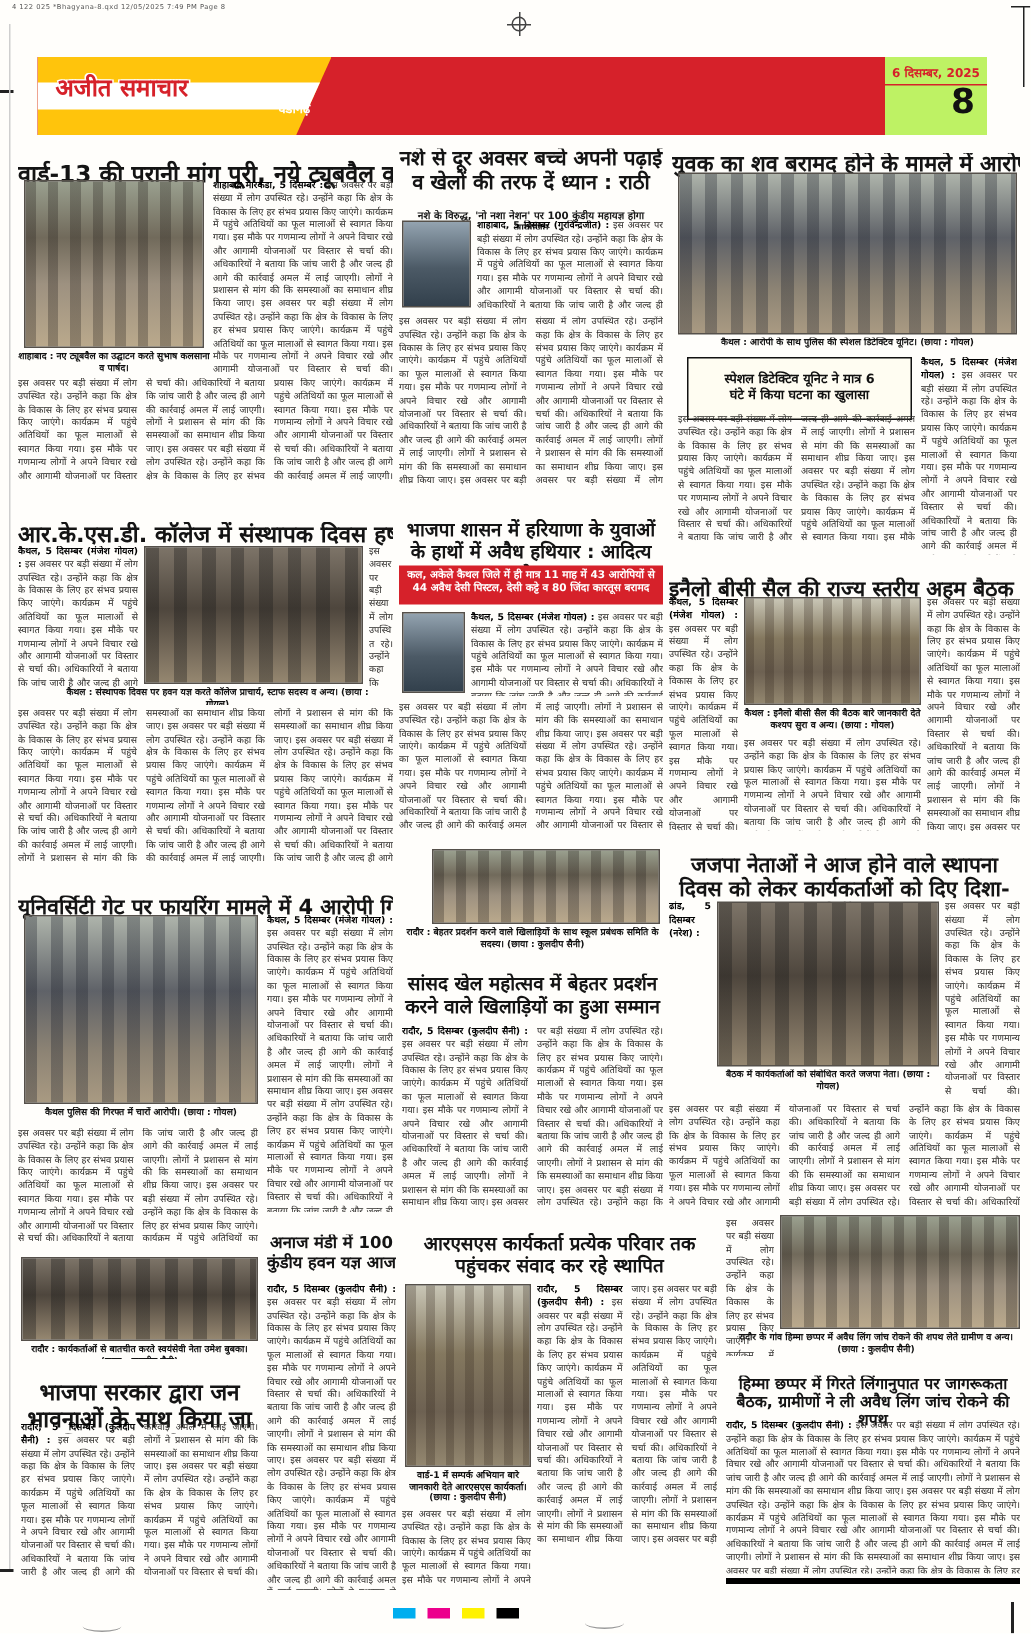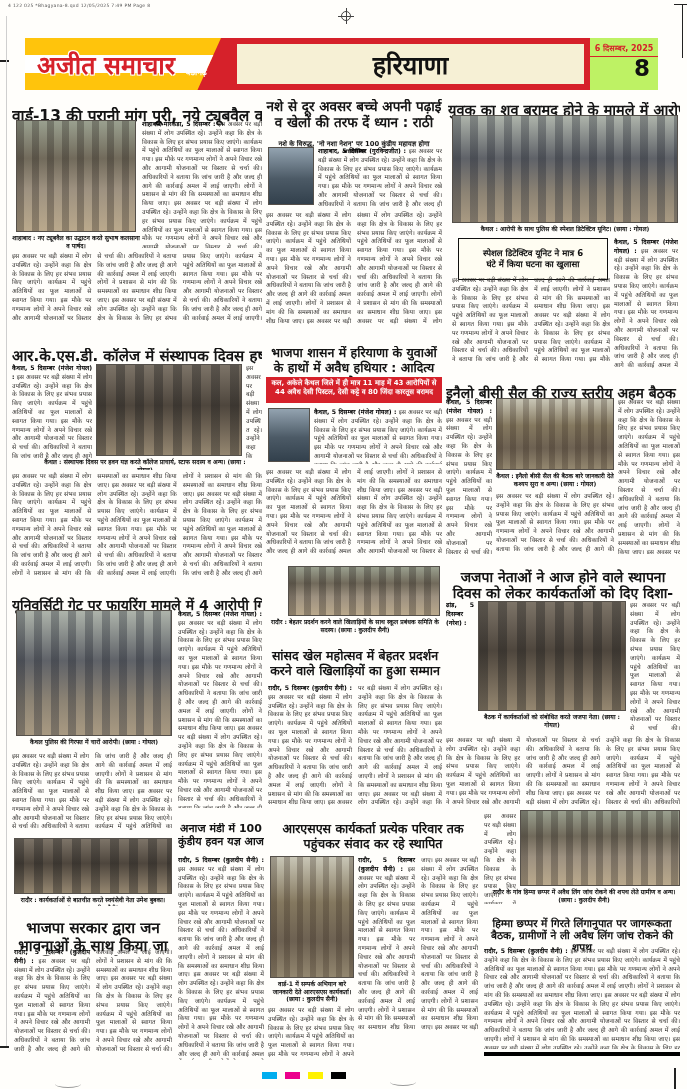--- a/index.html
+++ b/index.html
@@ -16,21 +16,21 @@
   .arc-dash{position:absolute;width:26px;height:7px;border-bottom:1.5px solid #9a9a9a;border-radius:50%;}
   .reg-bars{position:absolute;left:262px;top:1072px;display:flex;gap:8px;}
   .reg-bars span{display:block;width:15px;height:7px;}
   .black-rule{position:absolute;background:#000;}
   
   .masthead{position:absolute;left:25px;top:38px;width:633px;height:52px;}
   .mh-red{position:absolute;inset:0;background:#d6212a;}
   .mh-yellow{position:absolute;left:0;top:0;width:196px;height:52px;background:#ffc40c;
              clip-path:polygon(0 0,100% 0,88% 100%,0 100%);}
   .mh-stripe{position:absolute;left:0;top:17px;width:100%;height:18px;background:#fff;}
-  .mh-title{position:absolute;left:12px;top:9px;font-size:25px;font-weight:bold;color:#d6212a;white-space:nowrap;
+  .mh-title{position:absolute;left:12px;top:9px;font-size:16px;font-weight:bold;color:#d6212a;white-space:nowrap;
             text-shadow:0 0 1px #fff,1px 1px 0 #fff,-1px -1px 0 #fff,1px -1px 0 #fff,-1px 1px 0 #fff;}
   .mh-city{position:absolute;left:160px;top:28px;font-size:8.5px;font-weight:bold;color:#fff;}
   .mh-center{position:absolute;left:212px;right:74px;top:6px;bottom:6px;background:#f6f0d5;
              display:flex;align-items:center;justify-content:center;}
   .mh-section{font-size:25px;font-weight:bold;color:#111;}
   .mh-datebox{position:absolute;right:0;top:0;width:68px;height:52px;background:#bef264;border-left:2px solid #d6212a;}
   .mh-date{display:block;text-align:center;font-size:8px;font-weight:bold;color:#d6212a;padding-top:4px;
            border-bottom:1px solid #d6212a;padding-bottom:3px;}
   .mh-page{display:block;text-align:right;font-size:23px;font-weight:bold;color:#111;padding-right:8px;line-height:1.0;}
   
@@ -85,23 +85,20 @@
       <span style="background: rgb(0, 0, 0);"></span>
     </div>
 
   <header class="masthead">
     <div class="mh-red"></div>
     <div class="mh-yellow">
       <div class="mh-stripe"></div>
     </div>
     <span class="mh-title">अजीत समाचार</span>
     <span class="mh-city">चंडीगढ़</span>
-    <div class="mh-center">
-      <span class="mh-section">हरियाणा</span>
-    </div>
     <div class="mh-datebox">
       <span class="mh-date">6 दिसम्बर, 2025</span>
       <span class="mh-page">8</span>
     </div>
   </header>
 
   <section>
     <h2 class="hl nowrap" style="left:12px;top:94px;width:250px;height:24px;font-size:15.5px;">वार्ड-13 की पुरानी मांग पूरी, नये ट्यूबवैल का निर्माण शुरू</h2>
     <div class="ph ph-crowd" style="left:16px;top:120px;width:120px;height:112px;"></div>
     <div class="cap" style="left:12px;top:234px;width:128px;height:16px;">शाहाबाद : नए ट्यूबवैल का उद्घाटन करते सुभाष कलसाना व पार्षद।</div>

